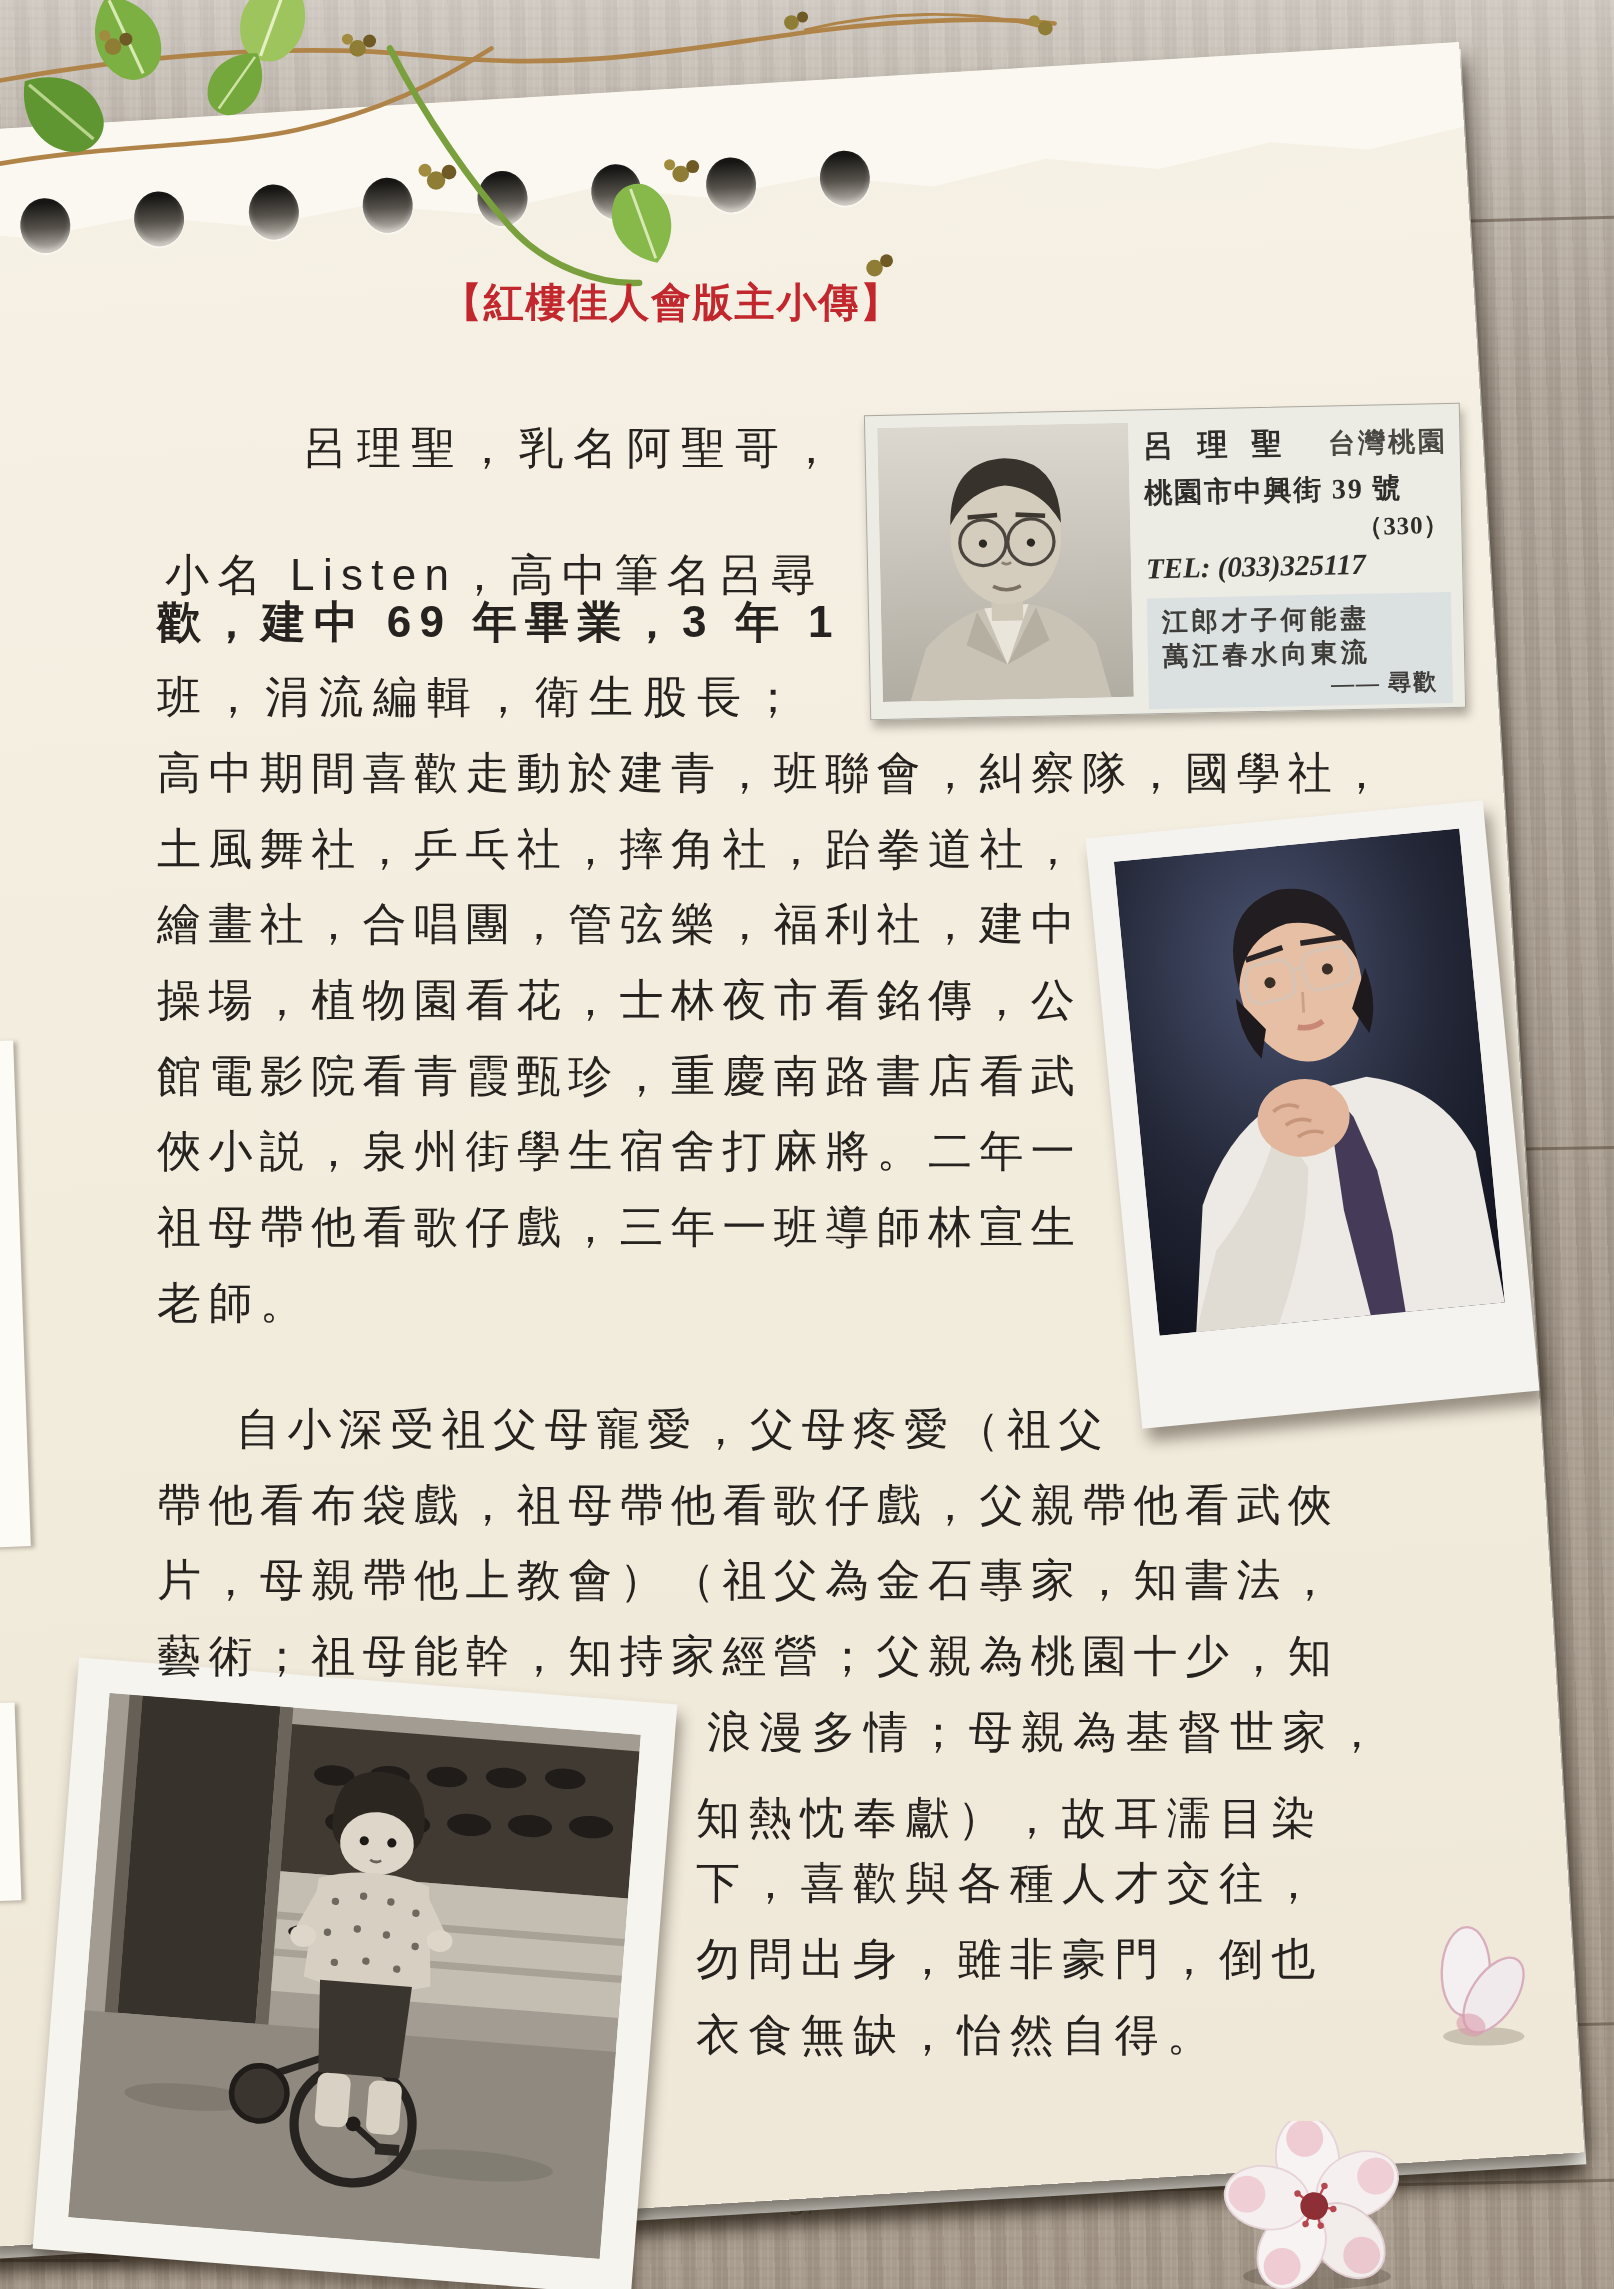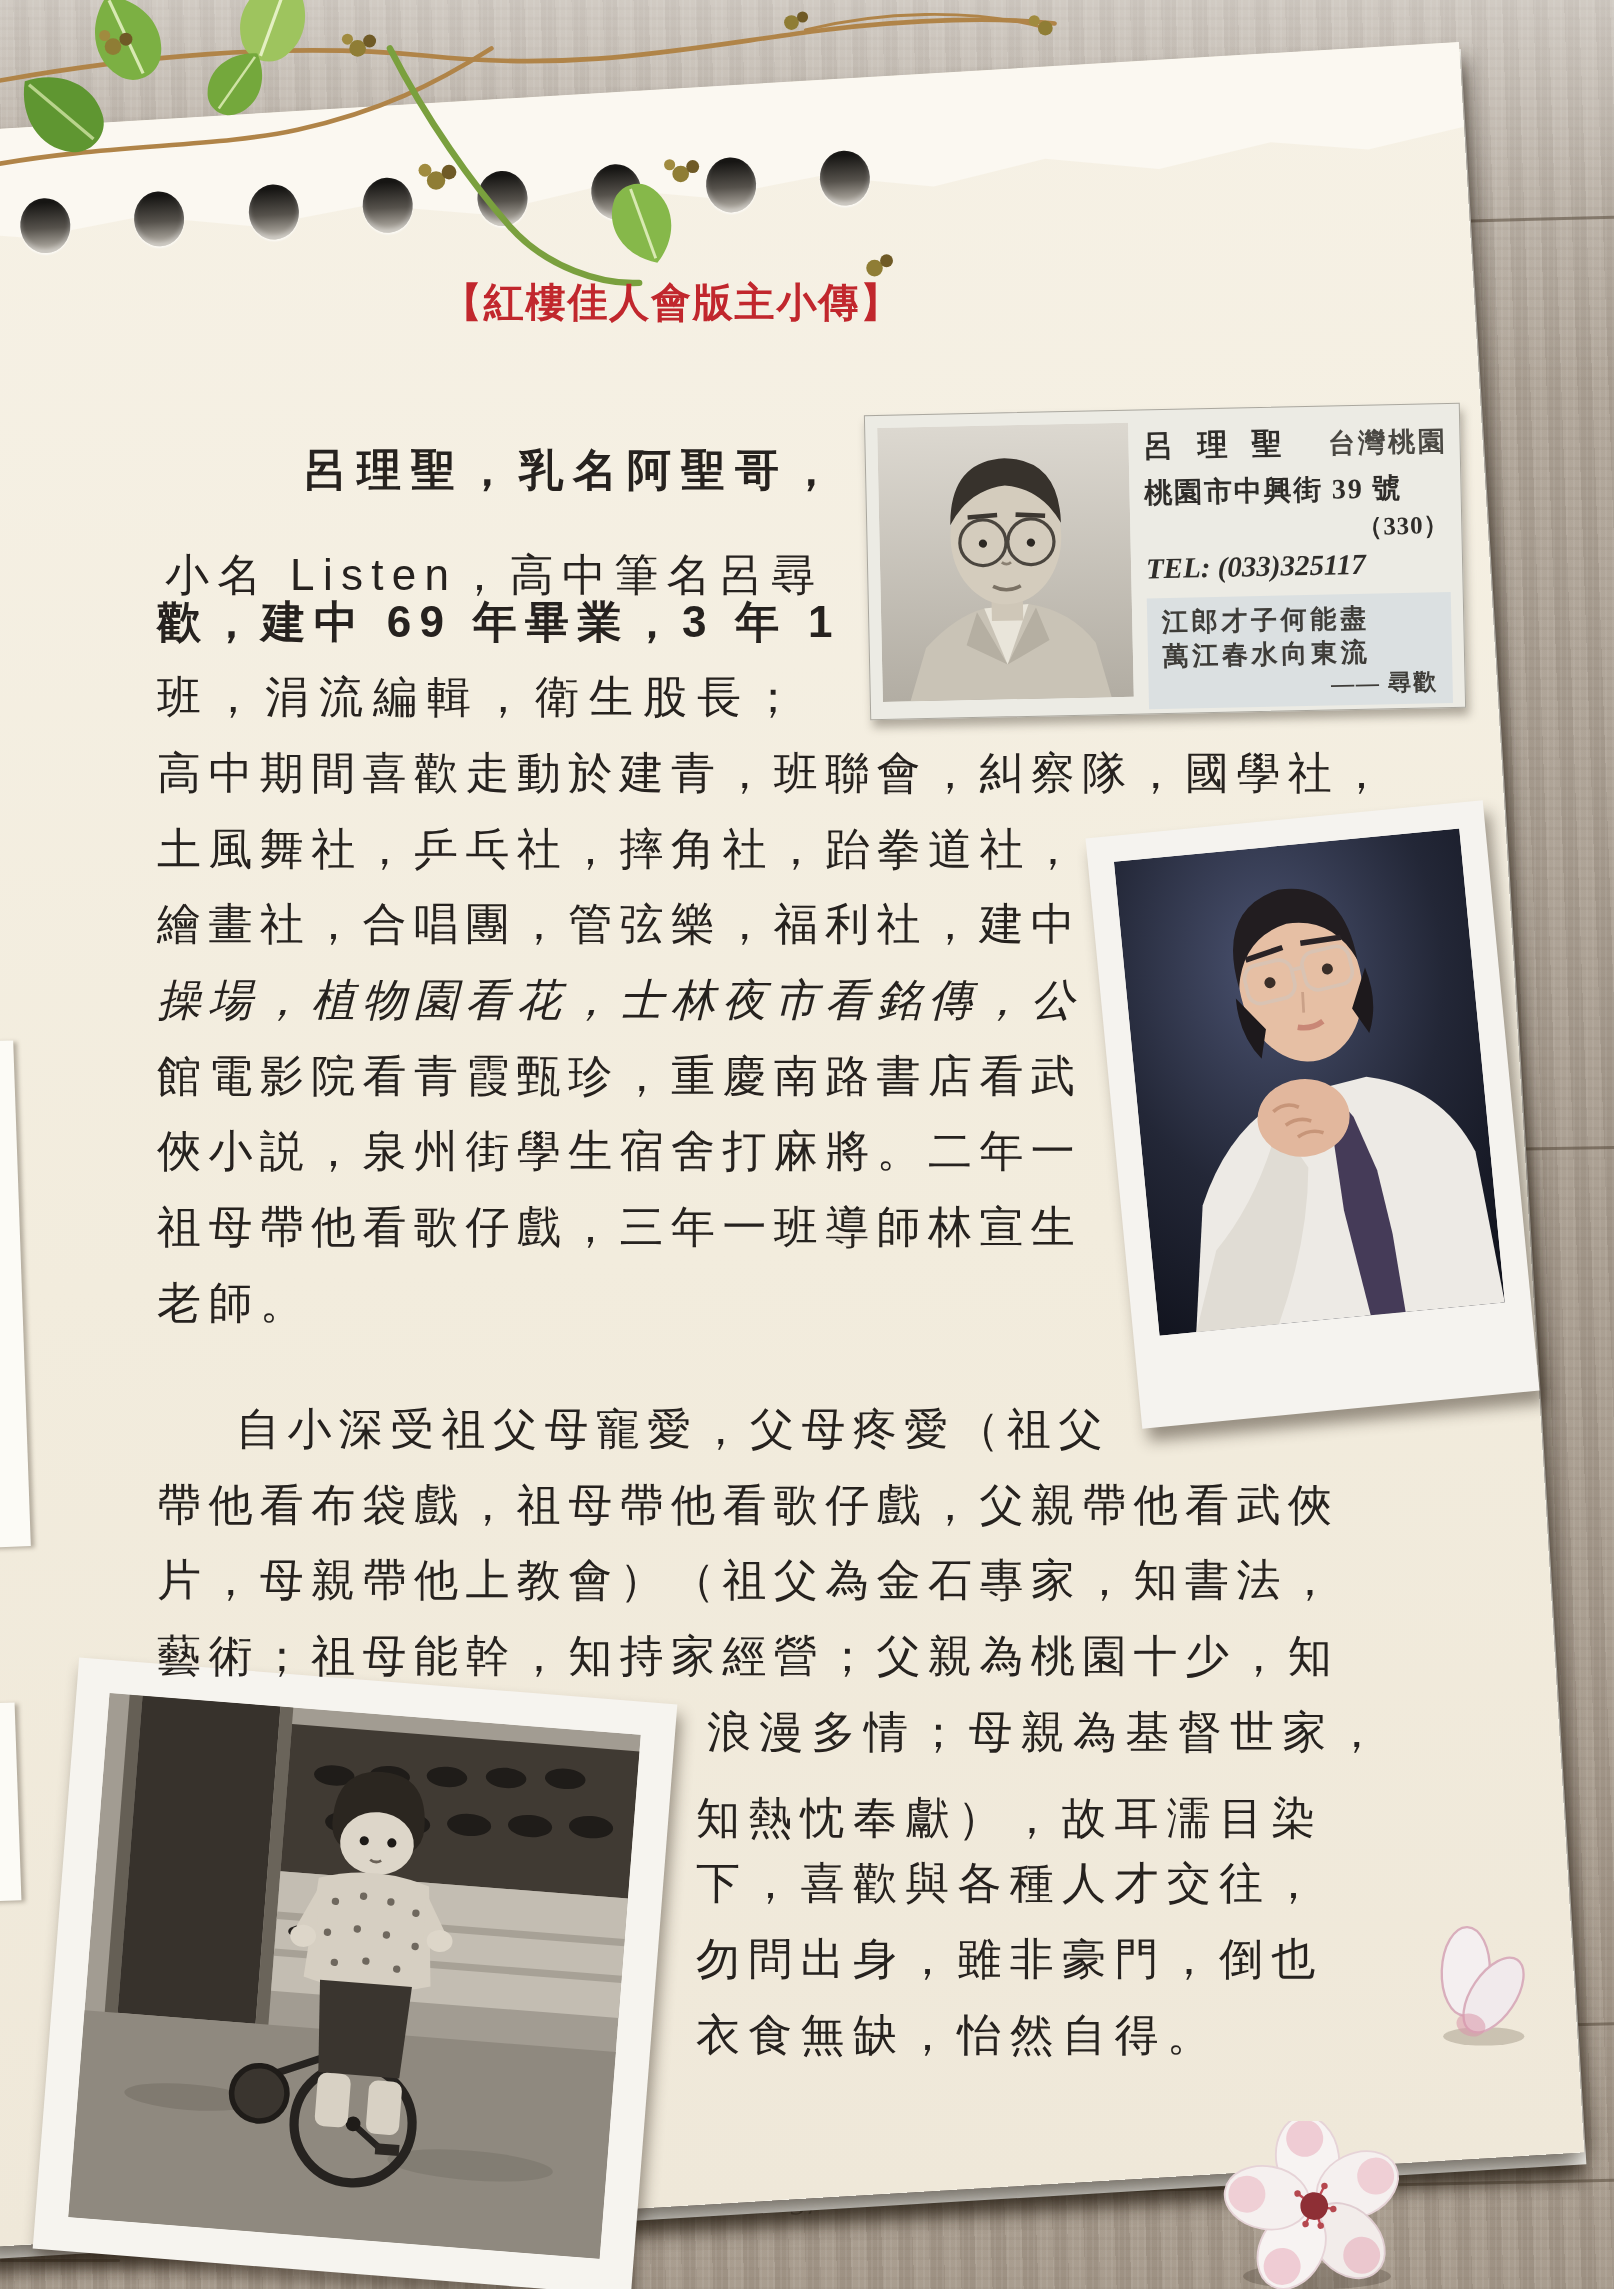--- a/index.html
+++ b/index.html
@@ -305,28 +305,28 @@
     <ellipse cx="230" cy="246" rx="14" ry="12" fill="#ddd6c9"></ellipse>
     <ellipse cx="378" cy="240" rx="14" ry="12" fill="#ddd6c9"></ellipse>
     <path d="M252,292 L352,292 L346,392 L258,392 Z" fill="#3a352f"></path>
     <rect x="258" y="392" width="36" height="58" rx="10" fill="#d8d1c4"></rect>
     <rect x="314" y="396" width="36" height="58" rx="10" fill="#d8d1c4"></rect>
   </svg>
 </div>
 
 <div class="page-title">【紅樓佳人會版主小傳】</div>
 
-<div class="ln" style="left:303px;top:441px;letter-spacing:10px;font-weight:bold;">呂理聖，乳名阿聖哥，</div>
+<div class="ln" style="left:303px;top:419px;letter-spacing:10px;">呂理聖，乳名阿聖哥，</div>
 <div class="ln" style="left:157px;top:546px;letter-spacing:8.3px;margin-left:8px;">小名 Listen，高中筆名呂尋</div>
 <div class="ln" style="left:157px;top:593px;letter-spacing:8.3px;font-weight:bold;">歡，建中 69 年畢業，3 年 1</div>
 <div class="ln" style="left:157px;top:668px;letter-spacing:10px;">班，涓流編輯，衛生股長；</div>
 <div class="ln" style="left:157px;top:744px;letter-spacing:7.4px;">高中期間喜歡走動於建青，班聯會，糾察隊，國學社，</div>
 <div class="ln" style="left:157px;top:820px;letter-spacing:7.4px;">土風舞社，乒乓社，摔角社，跆拳道社，</div>
 <div class="ln" style="left:157px;top:895px;letter-spacing:7.4px;">繪畫社，合唱團，管弦樂，福利社，建中</div>
-<div class="ln" style="left:157px;top:971px;letter-spacing:7.4px;font-style:italic;">操場，植物園看花，士林夜市看銘傳，公</div>
+<div class="ln" style="left:157px;top:971px;letter-spacing:7.4px;">操場，植物園看花，士林夜市看銘傳，公</div>
 <div class="ln" style="left:157px;top:1047px;letter-spacing:7.4px;">館電影院看青霞甄珍，重慶南路書店看武</div>
 <div class="ln" style="left:157px;top:1122px;letter-spacing:7.4px;">俠小説，泉州街學生宿舍打麻將。二年一</div>
 <div class="ln" style="left:157px;top:1198px;letter-spacing:7.4px;">祖母帶他看歌仔戲，三年一班導師林宣生</div>
 <div class="ln" style="left:157px;top:1274px;letter-spacing:7.4px;">老師。</div>
 
 <div class="ln" style="left:236px;top:1400px;letter-spacing:7.4px;">自小深受祖父母寵愛，父母疼愛（祖父</div>
 <div class="ln" style="left:157px;top:1476px;letter-spacing:7.4px;">帶他看布袋戲，祖母帶他看歌仔戲，父親帶他看武俠</div>
 <div class="ln" style="left:157px;top:1551px;letter-spacing:7.4px;">片，母親帶他上教會）（祖父為金石專家，知書法，</div>
 <div class="ln" style="left:157px;top:1627px;letter-spacing:7.4px;">藝術；祖母能幹，知持家經營；父親為桃園十少，知</div>
 <div class="ln" style="left:707px;top:1703px;letter-spacing:8.3px;">浪漫多情；母親為基督世家，</div>

